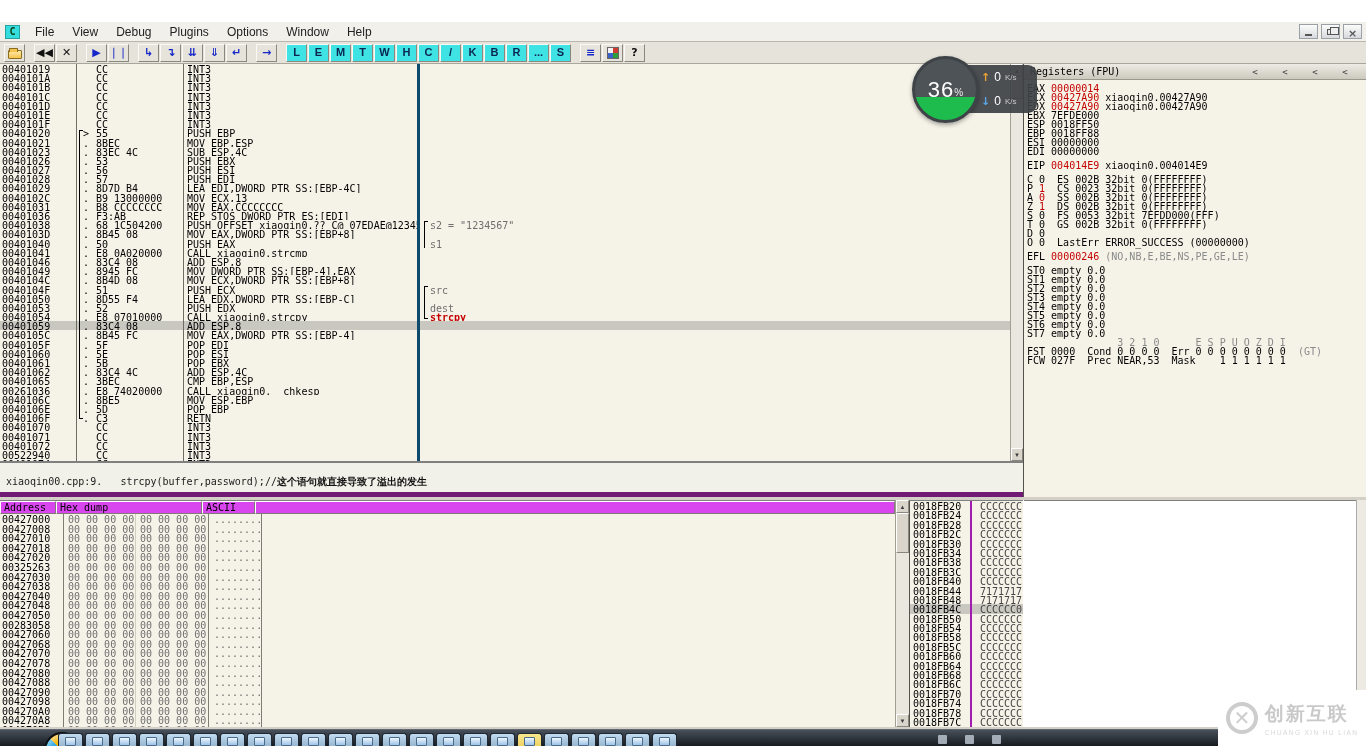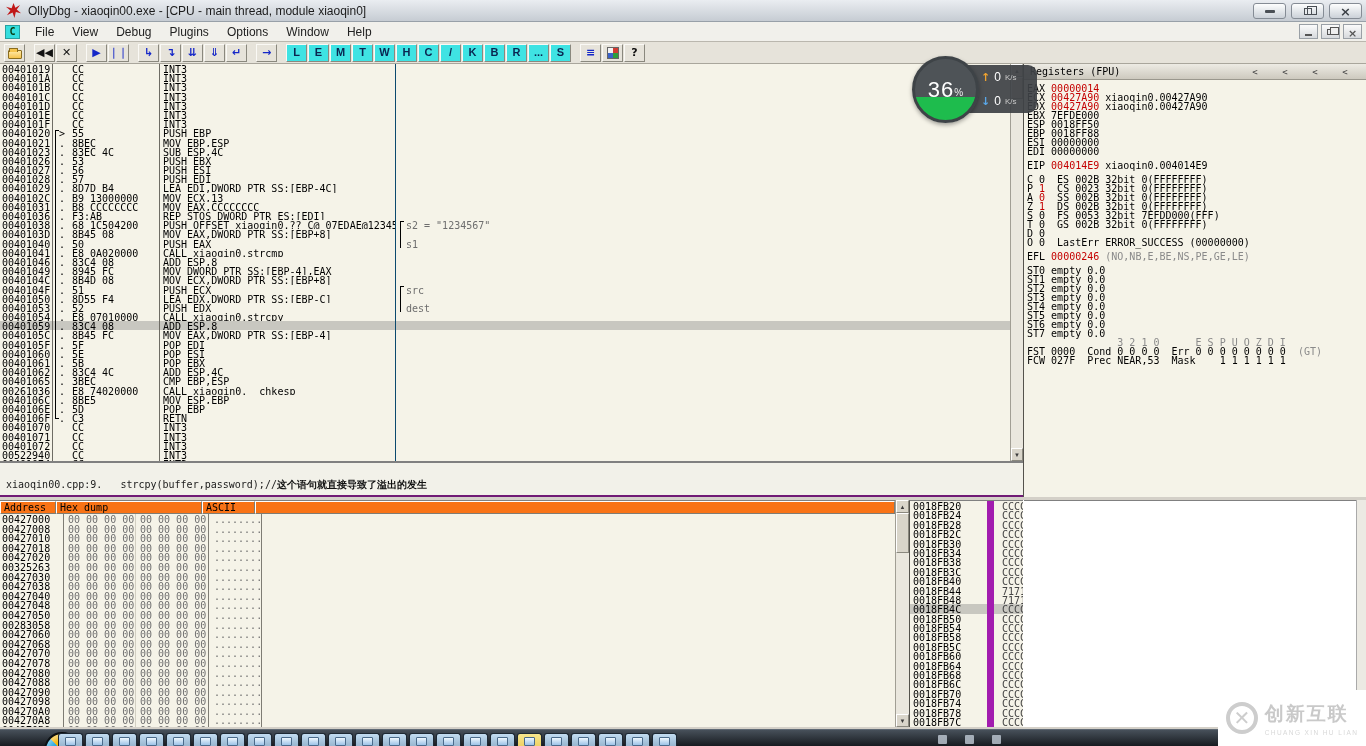--- a/index.html
+++ b/index.html
@@ -50,26 +50,26 @@
   .ic-folder::before{content:"";position:absolute;left:0;top:-3px;width:7px;height:3px;
              background:#F5C44E;border:1px solid #8A6D1F;border-bottom:none;border-radius:1px 1px 0 0}
   .ic-grid{width:12px;height:12px;border:1px solid #666;
            background:conic-gradient(#D23B32 0 25%,#2E9E3C 0 50%,#3A62C8 0 75%,#F2F2F2 0 100%)}
 
   
   #disasm{position:absolute;left:0;top:64px;width:1010px;height:397px;background:#F5F3E8;overflow:hidden}
   .drow{position:relative;height:9.2px;line-height:9.2px;display:flex;white-space:pre;
         font:10px "DejaVu Sans Mono",monospace;color:#000}
   .drow.sel{background:#C8C7C0}
-  .c-addr{width:53px;padding-left:2px;flex:none;overflow:hidden;border-right:1px solid #6E6C64}
+  .c-addr{width:77px;padding-left:2px;flex:none;overflow:hidden;border-right:1px solid #6E6C64}
   .c-hex{width:107px;flex:none;overflow:hidden;border-right:1px solid #6E6C64;padding-left:6px;
          position:relative;display:flex}
   .mk{width:13px;flex:none}
   .u{text-decoration:underline}
-  .c-ins{width:236px;flex:none;overflow:hidden;border-right:1px solid #0c4a6e;padding-left:3px}
+  .c-ins{width:236px;flex:none;overflow:hidden;border-right:3px solid #0c4a6e;padding-left:3px}
   .c-cmt{flex:1;overflow:hidden;padding-left:10px;position:relative}
   .cmt{color:#6E6E6E}
   .red{color:#C40000;font-weight:700}
   .f-t::before,.f-m::before,.f-b::before{content:"";position:absolute;left:2px;top:0;bottom:0;width:1px;background:#000}
   .f-t::before{top:2px}.f-b::before{bottom:3px}
   .f-t::after{content:"";position:absolute;left:2px;top:2px;width:4px;height:1px;background:#000}
   .f-b::after{content:"";position:absolute;left:2px;bottom:3px;width:4px;height:1px;background:#000}
   .k-t::before,.k-m::before,.k-b::before{content:"";position:absolute;left:4px;top:0;bottom:0;width:1px;background:#000}
   .k-t::before{top:1px}.k-b::before{bottom:2px}
   .k-t::after{content:"";position:absolute;left:4px;top:1px;width:4px;height:1px;background:#000}
@@ -80,21 +80,21 @@
   .sb-btn{position:absolute;left:0;width:100%;height:13px;background:#D9D5CA;border:1px solid;
           border-color:#FFF #8A887E #8A887E #FFF;display:flex;align-items:center;justify-content:center;
           font-size:6px;color:#3a3a3a}
   .sb-thumb{position:absolute;left:0;width:100%;background:#D9D5CA;border:1px solid;
             border-color:#FFF #8A887E #8A887E #FFF}
   #disasm-scroll{left:1010px;top:64px;width:13px;height:397px}
   #dump-scroll{left:895px;top:500px;width:14px;height:227px}
 
   
   #infopane{position:absolute;left:0;top:461px;width:1023px;height:36px;background:#F2F1E9;
-            border-top:2px solid #808080;border-bottom:2px solid #701a75}
+            border-top:2px solid #808080;border-bottom:5px solid #701a75}
   .info-line{position:absolute;left:6px;bottom:3px;font:10px "DejaVu Sans Mono",monospace;
              color:#1a1a1a;white-space:pre}
   .info-cjk{font-weight:700;font-size:10px;color:#111;font-family:"DejaVu Sans",sans-serif}
 
   
   #registers{position:absolute;left:1023px;top:64px;width:343px;height:433px;background:#F5F3E8;
              border-left:1px solid #54524C;overflow:hidden}
   .reg-title{height:16px;background:linear-gradient(#EDEBE4,#CDC9BE);border-bottom:1px solid #9A978D;
              display:flex;align-items:center;padding:0 6px;font:10px "DejaVu Sans Mono",monospace;color:#000}
   .reg-title-text{flex:1}
@@ -106,36 +106,36 @@
   .seg-r{color:#C40000}.seg-g{color:#8A8A8A}.seg-k{color:#000}
 
   
   #hsep1{position:absolute;left:0;top:497px;width:100%;height:3px;background:#D4D0C8}
   #bottomsep{position:absolute;left:0;top:727px;width:100%;height:2px;background:#D4D0C8}
 
   
   #dumpwin{position:absolute;left:0;top:500px;width:895px;height:227px;background:#F5F3E8;
            overflow:hidden;border-top:1px solid #808080}
   .dump-header{position:absolute;left:0;top:0;width:100%;height:13px;display:flex}
-  .dh{background:#f97316;border:1px solid;border-color:#FFF #7E7C74 #7E7C74 #FFF;
+  .dh{background:#d946ef;border:1px solid;border-color:#FFF #7E7C74 #7E7C74 #FFF;
       font:10px "DejaVu Sans Mono",monospace;color:#000;padding-left:3px;white-space:pre;overflow:hidden}
   .dh1{width:56px}.dh2{width:146px}.dh3{width:53px}.dh4{flex:1}
   #dumprows{position:absolute;left:0;top:13px;right:0;bottom:0;overflow:hidden}
   .mrow{display:flex;height:9.6px;line-height:9.6px;white-space:pre;font:10px "DejaVu Sans Mono",monospace}
   .m-a{width:64px;padding-left:2px;color:#000;flex:none;border-right:1px solid #7E7C74}
   .m-g1{width:72px;padding-left:4px;color:#6F6F6F;flex:none;border-right:1px solid #D2CFC2}
   .m-g2{width:73px;padding-left:4px;color:#6F6F6F;flex:none;border-right:1px solid #7E7C74}
   .m-s{width:53px;padding-left:5px;color:#6F6F6F;flex:none;border-right:1px solid #7E7C74}
 
   
   #stack{position:absolute;left:909px;top:500px;width:114px;height:227px;background:#F5F3E8;
          border-left:1px solid #54524C;border-top:1px solid #808080;overflow:hidden}
   .srow{display:flex;height:9.4px;line-height:9.4px;white-space:pre;font:10px "DejaVu Sans Mono",monospace}
   .srow.sel{background:#C8C7C0}
-  .s-a{width:84px;padding-left:3px;color:#000;flex:none;border-right:7px solid #a21caf}
+  .s-a{width:62px;padding-left:3px;color:#000;flex:none;border-right:2px solid #a21caf}
   .s-v{padding-left:8px;color:#444}
 
   #bottomright{position:absolute;left:1024px;top:500px;width:342px;height:227px;background:#FFF;
                border-top:1px solid #808080}
   #rightstrip{position:absolute;left:1356px;top:500px;width:10px;height:227px;background:#ECEAE3;
               border-left:1px solid #AAA}
 
   
   #taskbar{position:absolute;left:0;top:729px;width:100%;height:17px;
            background:linear-gradient(#47505A,#171B20);border-top:1px solid #5E6873;overflow:hidden}
@@ -172,37 +172,20 @@
   .wm-x{font:700 20px/1 "DejaVu Sans",sans-serif;color:#CDCDCD}
   .wm-text{display:flex;flex-direction:column}
   .wm-cn{font-size:19px;font-weight:700;color:#C9C9C9;letter-spacing:2px;white-space:nowrap}
   .wm-en{font-size:6.5px;color:#D8D8D8;letter-spacing:1.4px;margin-top:2px;white-space:nowrap}
 </style>
 </head>
 <body>
 
 <div id="screen">
 
-  <div class="titlebar">
-    <svg class="app-icon" viewBox="0 0 16 16">
-      <path fill="#C01818" d="M8 0 L10 5 L15 2 L11.5 7 L16 11 L10.5 9.5 L9 16 L7 10 L1 13 L4.7 8 L0 4 L6 5.5 Z"></path>
-    </svg>
-    <span class="title-text">OllyDbg - xiaoqin00.exe - [CPU - main thread, module xiaoqin0]</span>
-    <div class="winbtns">
-      <div class="wbtn">
-          <span class="g-min"></span>
-        </div>
-      <div class="wbtn">
-          <span class="g-rest"></span>
-        </div>
-      <div class="wbtn">
-          <span class="g-x"></span>
-        </div>
-    </div>
-  </div>
 
   <div class="menubar">
     <div class="mdi-doc-icon">C</div>
     <nav id="menubar">
         <div class="menu-item">File</div>
         <div class="menu-item">View</div>
         <div class="menu-item">Debug</div>
         <div class="menu-item">Plugins</div>
         <div class="menu-item">Options</div>
         <div class="menu-item">Window</div>
@@ -340,21 +323,21 @@
       <div class="drow"><span class="c-addr">00401038</span><span class="c-hex f-m"><span class="mk">.</span><span>68 </span><span class="u">1C504200</span></span><span class="c-ins">PUSH OFFSET xiaoqin0.??_C@_07EDAE@12345</span><span class="c-cmt k-t"><span class="cmt">s2 = "1234567"</span></span></div>
       <div class="drow"><span class="c-addr">0040103D</span><span class="c-hex f-m"><span class="mk">.</span><span>8B45 08</span></span><span class="c-ins">MOV EAX,DWORD PTR SS:[EBP+8]</span><span class="c-cmt k-m"><span class="cmt"></span></span></div>
       <div class="drow"><span class="c-addr">00401040</span><span class="c-hex f-m"><span class="mk">.</span><span>50</span></span><span class="c-ins">PUSH EAX</span><span class="c-cmt k-m"><span class="cmt">s1</span></span></div>
       <div class="drow"><span class="c-addr">00401041</span><span class="c-hex f-m"><span class="mk">.</span><span>E8 0A020000</span></span><span class="c-ins">CALL xiaoqin0.strcmp</span></div>
       <div class="drow"><span class="c-addr">00401046</span><span class="c-hex f-m"><span class="mk">.</span><span>83C4 08</span></span><span class="c-ins">ADD ESP,8</span><span class="c-cmt"><span class="cmt"></span></span></div>
       <div class="drow"><span class="c-addr">00401049</span><span class="c-hex f-m"><span class="mk">.</span><span>8945 FC</span></span><span class="c-ins">MOV DWORD PTR SS:[EBP-4],EAX</span><span class="c-cmt"><span class="cmt"></span></span></div>
       <div class="drow"><span class="c-addr">0040104C</span><span class="c-hex f-m"><span class="mk">.</span><span>8B4D 08</span></span><span class="c-ins">MOV ECX,DWORD PTR SS:[EBP+8]</span><span class="c-cmt"><span class="cmt"></span></span></div>
       <div class="drow"><span class="c-addr">0040104F</span><span class="c-hex f-m"><span class="mk">.</span><span>51</span></span><span class="c-ins">PUSH ECX</span><span class="c-cmt k-t"><span class="cmt">src</span></span></div>
       <div class="drow"><span class="c-addr">00401050</span><span class="c-hex f-m"><span class="mk">.</span><span>8D55 F4</span></span><span class="c-ins">LEA EDX,DWORD PTR SS:[EBP-C]</span><span class="c-cmt k-m"><span class="cmt"></span></span></div>
       <div class="drow"><span class="c-addr">00401053</span><span class="c-hex f-m"><span class="mk">.</span><span>52</span></span><span class="c-ins">PUSH EDX</span><span class="c-cmt k-m"><span class="cmt">dest</span></span></div>
-      <div class="drow"><span class="c-addr">00401054</span><span class="c-hex f-m"><span class="mk">.</span><span>E8 07010000</span></span><span class="c-ins">CALL xiaoqin0.strcpy</span></div>
+      <div class="drow"><span class="c-addr">00401054</span><span class="c-hex f-m"><span class="mk">.</span><span>E8 07010000</span></span><span class="c-ins">CALL xiaoqin0.strcpy</span><span class="c-cmt k-b"><span class="red">strcpy</span></span></div>
       <div class="drow sel"><span class="c-addr">00401059</span><span class="c-hex f-m"><span class="mk">.</span><span>83C4 08</span></span><span class="c-ins">ADD ESP,8</span><span class="c-cmt"><span class="cmt"></span></span></div>
       <div class="drow"><span class="c-addr">0040105C</span><span class="c-hex f-m"><span class="mk">.</span><span>8B45 FC</span></span><span class="c-ins">MOV EAX,DWORD PTR SS:[EBP-4]</span><span class="c-cmt"><span class="cmt"></span></span></div>
       <div class="drow"><span class="c-addr">0040105F</span><span class="c-hex f-m"><span class="mk">.</span><span>5F</span></span><span class="c-ins">POP EDI</span><span class="c-cmt"><span class="cmt"></span></span></div>
       <div class="drow"><span class="c-addr">00401060</span><span class="c-hex f-m"><span class="mk">.</span><span>5E</span></span><span class="c-ins">POP ESI</span><span class="c-cmt"><span class="cmt"></span></span></div>
       <div class="drow"><span class="c-addr">00401061</span><span class="c-hex f-m"><span class="mk">.</span><span>5B</span></span><span class="c-ins">POP EBX</span><span class="c-cmt"><span class="cmt"></span></span></div>
       <div class="drow"><span class="c-addr">00401062</span><span class="c-hex f-m"><span class="mk">.</span><span>83C4 4C</span></span><span class="c-ins">ADD ESP,4C</span><span class="c-cmt"><span class="cmt"></span></span></div>
       <div class="drow"><span class="c-addr">00401065</span><span class="c-hex f-m"><span class="mk">.</span><span>3BEC</span></span><span class="c-ins">CMP EBP,ESP</span><span class="c-cmt"><span class="cmt"></span></span></div>
       <div class="drow"><span class="c-addr">00261036</span><span class="c-hex f-m"><span class="mk">.</span><span>E8 74020000</span></span><span class="c-ins">CALL xiaoqin0.__chkesp</span><span class="c-cmt"><span class="cmt"></span></span></div>
       <div class="drow"><span class="c-addr">0040106C</span><span class="c-hex f-m"><span class="mk">.</span><span>8BE5</span></span><span class="c-ins">MOV ESP,EBP</span><span class="c-cmt"><span class="cmt"></span></span></div>
       <div class="drow"><span class="c-addr">0040106E</span><span class="c-hex f-m"><span class="mk">.</span><span>5D</span></span><span class="c-ins">POP EBP</span><span class="c-cmt"><span class="cmt"></span></span></div>

